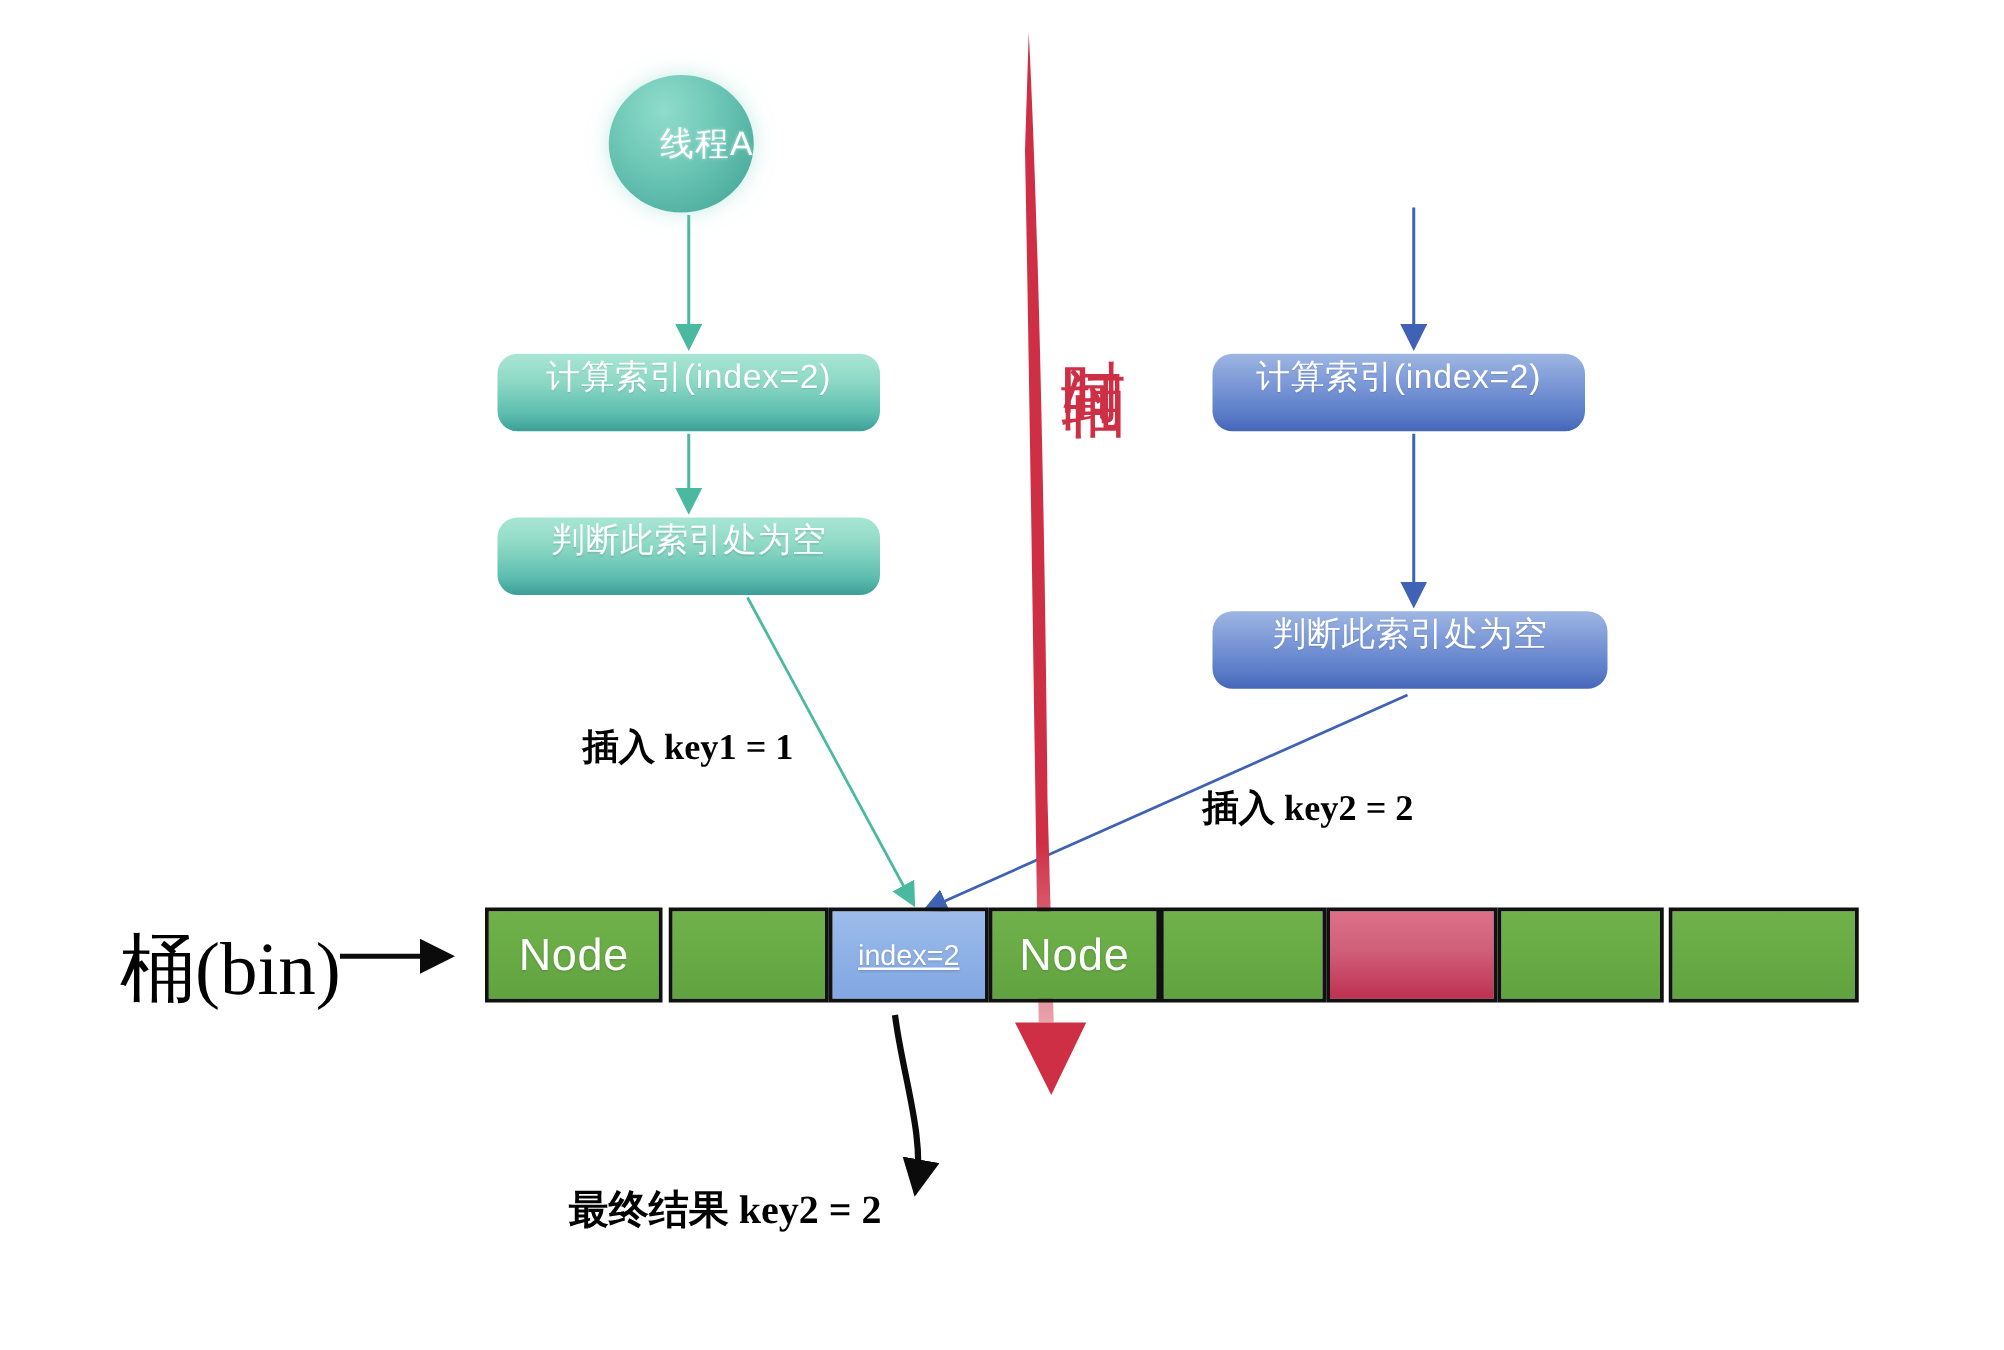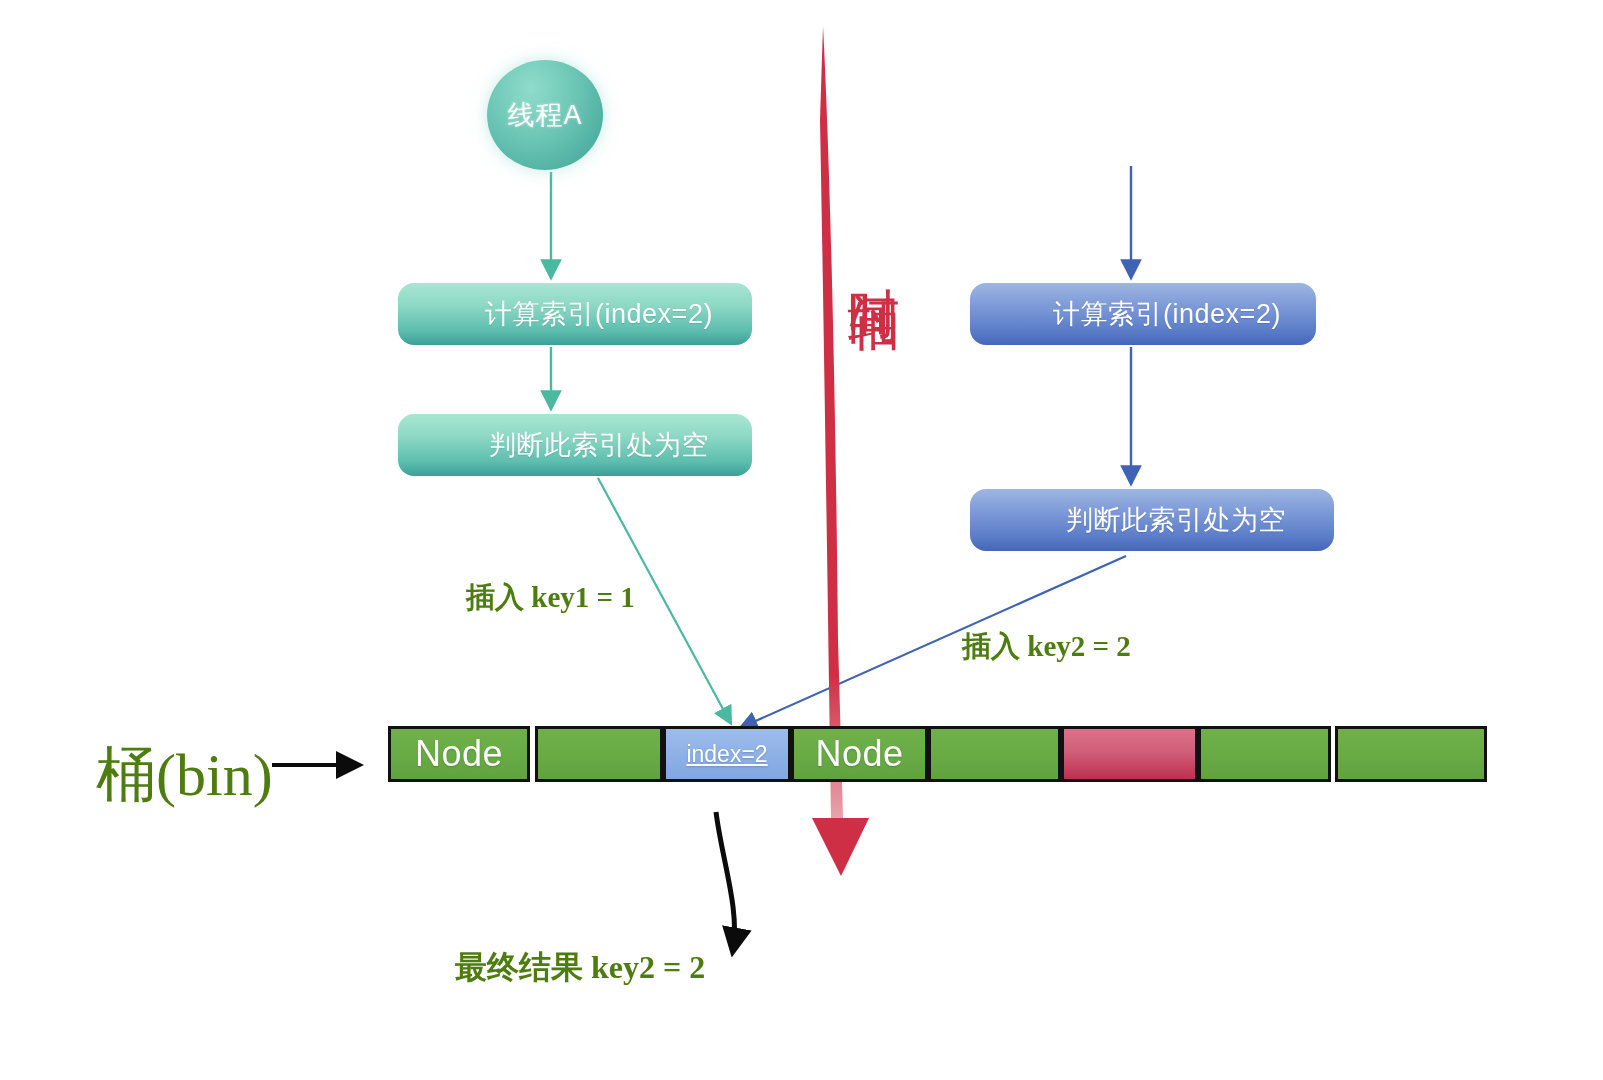--- a/index.html
+++ b/index.html
@@ -24,21 +24,21 @@
     width: 1603px;
     height: 1080px;
     pointer-events: none;
   }
 
   
   .thread-node {
     position: absolute;
     display: flex;
     align-items: center;
-    justify-content: center;
+    justify-content: flex-end;
     border-radius: 50%;
     color: #ffffff;
     font-size: 27px;
     letter-spacing: 1px;
     text-shadow: 0 0 3px rgba(255,255,255,0.55);
   }
   #thread-a {
     left: 487px; top: 60px;
     width: 116px; height: 110px;
     background: radial-gradient(ellipse at 38% 26%, #8fdccb 0%, #6ec7b6 42%, #3ba193 100%);
@@ -48,28 +48,26 @@
     left: 1076px; top: 60px;
     width: 110px; height: 104px;
     background: radial-gradient(ellipse at 38% 26%, #8ba4dd 0%, #6d8ad0 45%, #3f62b5 100%);
     box-shadow: 0 0 14px rgba(150,175,225,0.5);
   }
 
   
   .proc-box {
     position: absolute;
     display: flex;
-    align-items: center;
     justify-content: center;
     border-radius: 16px;
     color: #ffffff;
     font-size: 27px;
     white-space: nowrap;
     letter-spacing: 0.5px;
-    padding-left: 48px;
   }
   .proc-green {
     background: linear-gradient(to bottom, #a8e6d3 0%, #8ed9c5 35%, #5cbdae 78%, #3c9f96 100%);
     text-shadow: 0 1px 1px rgba(0,0,0,0.10);
   }
   .proc-blue {
     background: linear-gradient(to bottom, #9db6e2 0%, #7f9bd8 35%, #5a7cc8 78%, #4566b8 100%);
     text-shadow: 0 1px 1px rgba(0,0,0,0.12);
   }
   #box-a1 { left: 398px; top: 283px; width: 306px; height: 62px; }
@@ -96,21 +94,21 @@
   #bucket-row {
     position: absolute;
     left: 388px;
     top: 726px;
     height: 76px;
     width: 1100px;
   }
   .cell {
     position: absolute;
     top: 0;
-    height: 56px;
+    height: 76px;
     border: 3px solid #111111;
     box-sizing: border-box;
     display: flex;
     align-items: center;
     justify-content: center;
     color: #ffffff;
   }
   .cell-green {
     background: linear-gradient(to bottom, #6fb04a 0%, #68ab45 55%, #5fa23f 100%);
   }
@@ -127,21 +125,21 @@
   }
   .cell-label-index {
     font-size: 23px;
     letter-spacing: 0px;
     text-shadow: 0 1px 2px rgba(0,0,0,0.18);
   }
 
   
   .serif-note {
     position: absolute;
-    color: #4d7c0f;
+    color: #000000;
     font-family: "Liberation Serif", serif;
     font-weight: bold;
     white-space: nowrap;
   }
   #bin-label  { left: 96px;  top: 735px; font-size: 60px; font-weight: normal; }
   #note-key1  { left: 466px; top: 578px; font-size: 29px; }
   #note-key2  { left: 950px; top: 627px; font-size: 29px; margin-left: 12px; }
   #note-final { left: 455px; top: 946px; font-size: 32px; }
 </style>
 </head>

